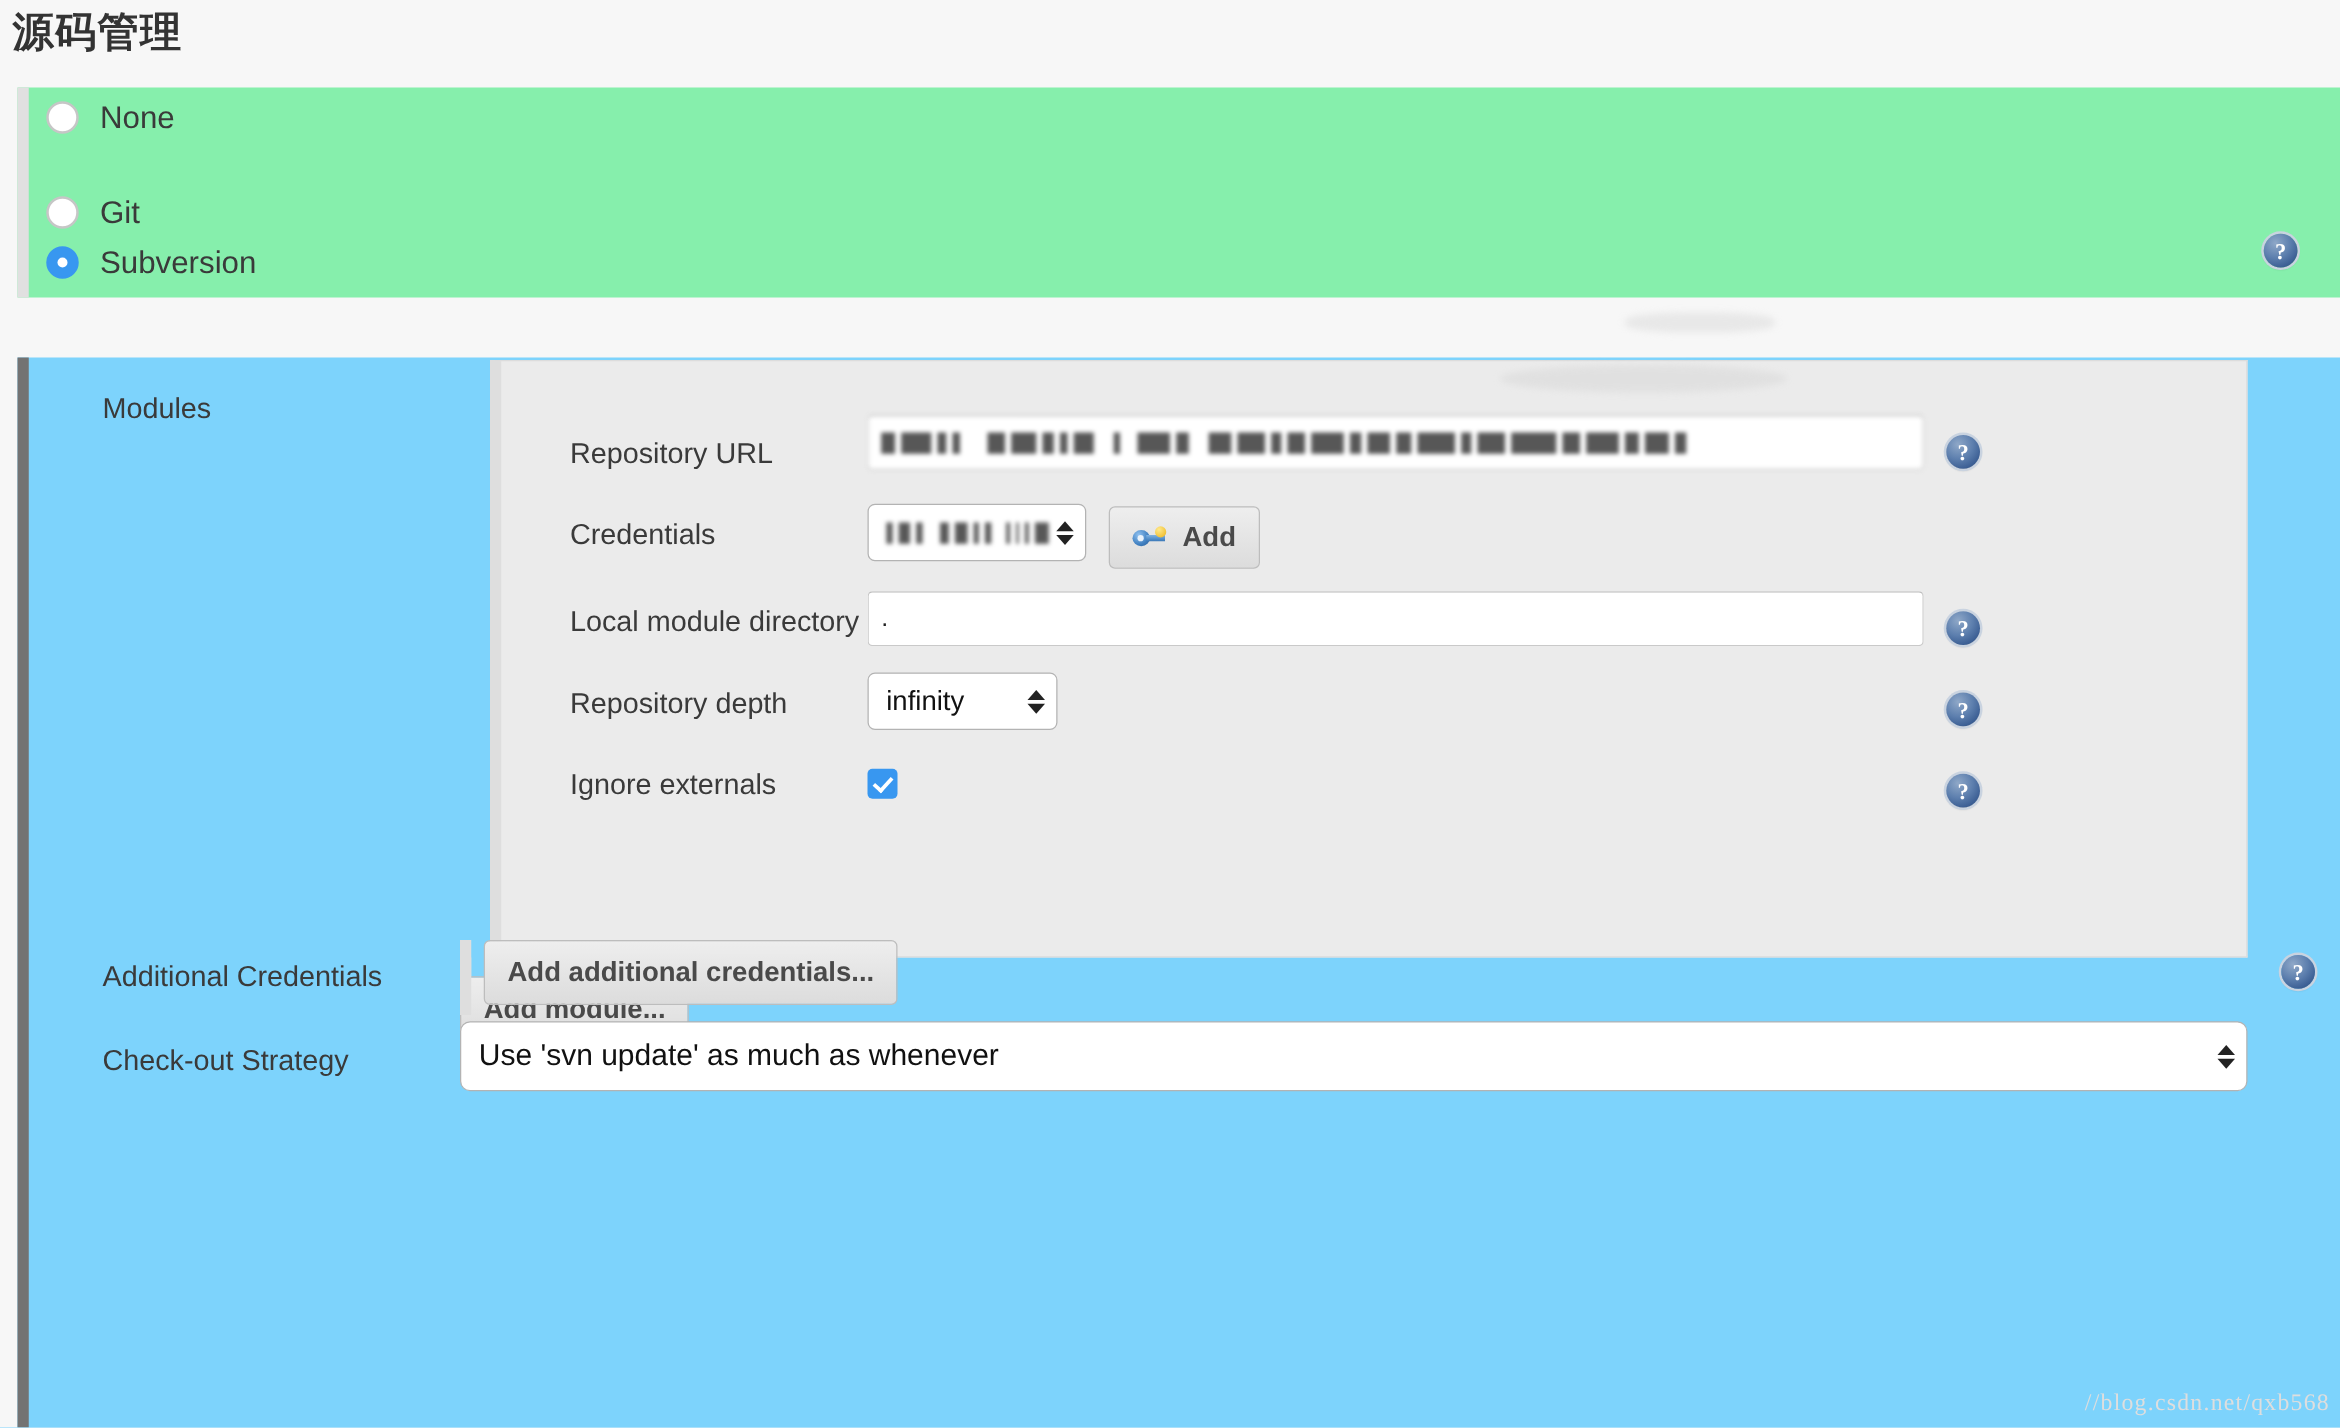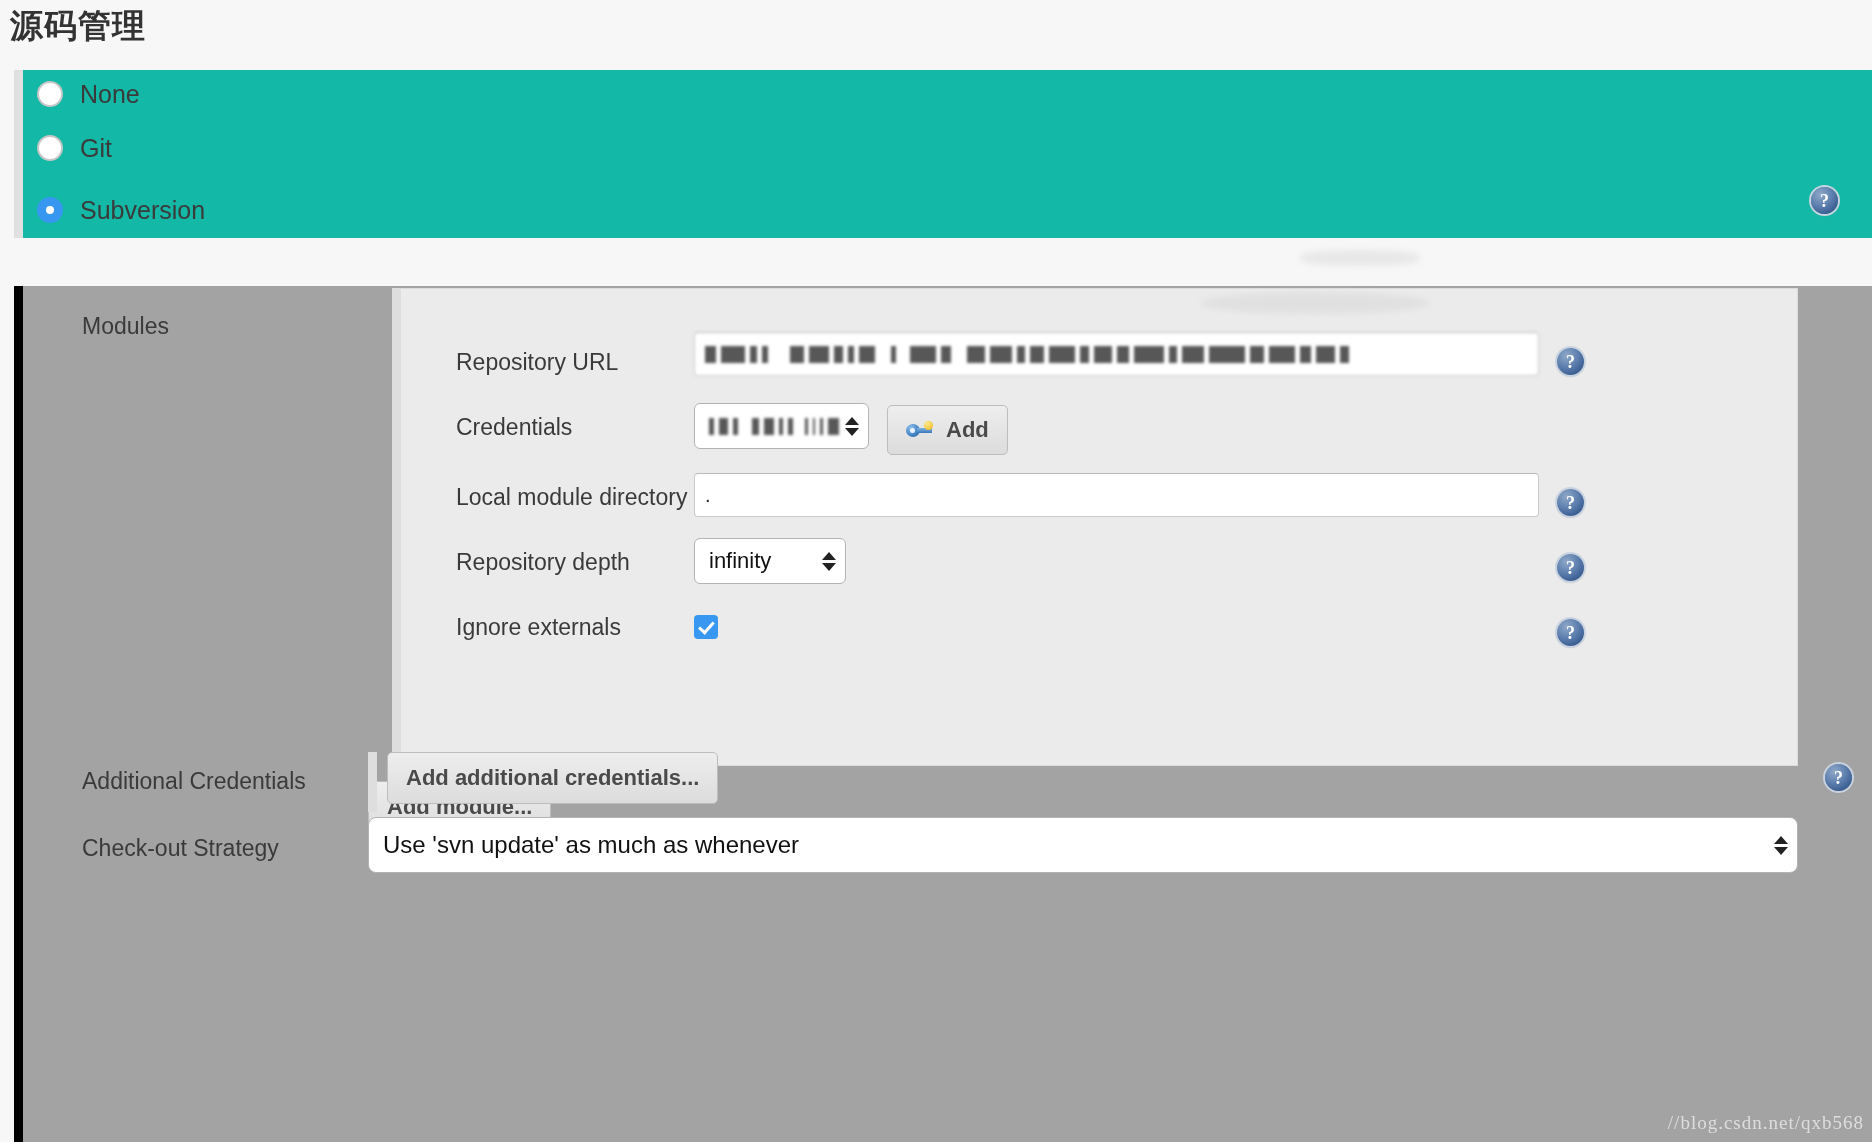--- a/index.html
+++ b/index.html
@@ -28,34 +28,34 @@
     line-height: 48px;
   }
 
   
   .scm-radio-block {
     position: absolute;
     left: 14px;
     top: 70px;
     width: 1858px;
     height: 168px;
-    background: #14b8a6;
+    background: #86efac;
     border-left: 9px solid #e0e0e0;
     box-sizing: border-box;
     padding-left: 48px;
   }
   .radio-row {
     position: absolute;
     left: 14px;
     height: 48px;
     display: flex;
     align-items: center;
   }
   .radio-row.r0 { top: 0px; }
-  .radio-row.r1 { top: 54px; text-align: center; }
+  .radio-row.r1 { top: 76px; text-align: center; }
   .radio-row.r2 { top: 116px; }
 
   .radio-dot {
     width: 26px;
     height: 26px;
     border-radius: 50%;
     border: 2px solid #c6c6c6;
     background: #fff;
     box-sizing: border-box;
     margin-right: 17px;
@@ -103,22 +103,22 @@
     cursor: pointer;
   }
 
   
   .form-area {
     position: absolute;
     left: 14px;
     top: 286px;
     width: 1858px;
     height: 856px;
-    background: #a3a3a3;
-    border-left: 9px solid #000000;
+    background: #7dd3fc;
+    border-left: 9px solid #737373;
     box-sizing: border-box;
   }
   .row-label {
     position: absolute;
     font-size: 23px;
     color: #3a3a3a;
     white-space: nowrap;
   }
   .label-modules { left: 59px; top: 27px; }
 

